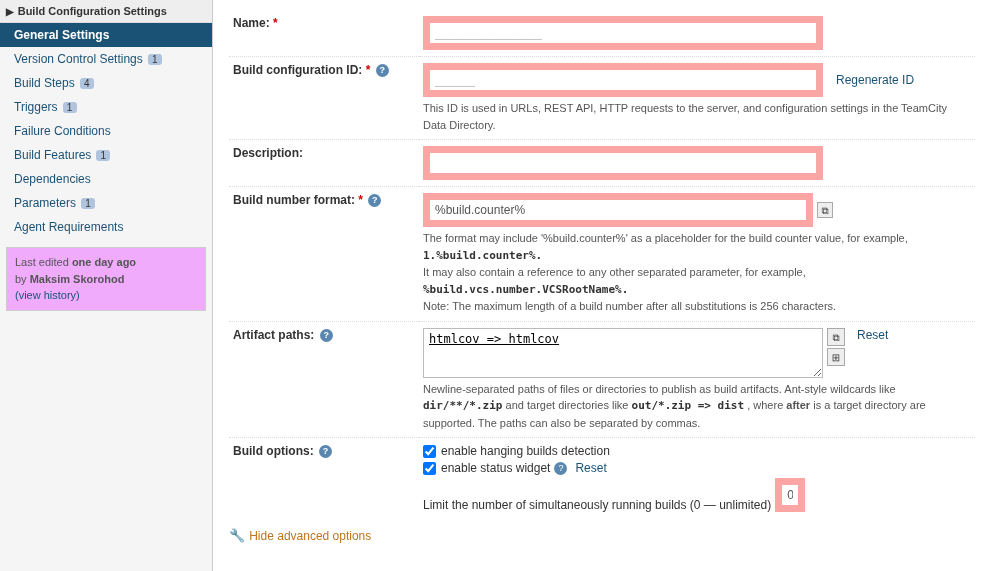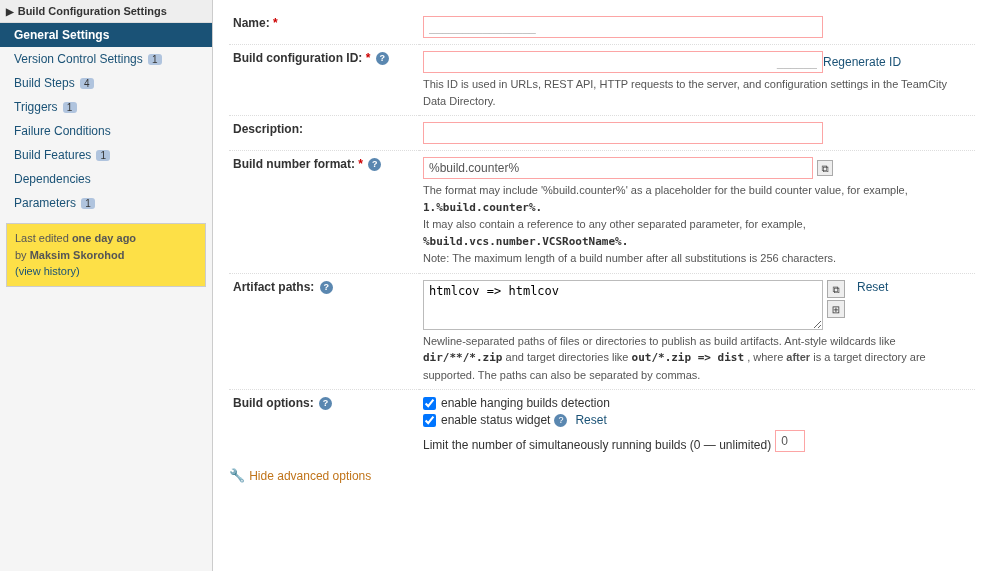--- a/index.html
+++ b/index.html
@@ -54,21 +54,21 @@
       padding: 0 4px;
       font-size: 10px;
       margin-left: 5px;
       min-width: 14px;
       text-align: center;
     }
 
     .last-edited-box {
       margin: 8px 6px;
       padding: 6px 8px;
-      background: #fde047;
+      background: #f0abfc;
       border: 1px solid #ccc;
       font-size: 11px;
       color: #555;
       line-height: 1.5;
     }
     .last-edited-box a {
       color: #1a5276;
       text-decoration: none;
       text-align: right;
     }
@@ -112,46 +112,47 @@
       color: #fff;
       font-size: 9px;
       text-align: center;
       line-height: 13px;
       cursor: pointer;
       margin-left: 2px;
       vertical-align: middle;
     }
 
     input[type="text"] {
-      border: 1px solid #fca5a5;
+      border: 7px solid #fca5a5;
       padding: 3px 5px;
       font-size: 12px;
       color: #555;
     }
 
     .name-input { width: 400px; }
     .build-id-input { width: 400px; }
     .description-input { width: 400px; }
     .build-number-input { width: 390px; }
     .build-counter-input { width: 100px; }
     .artifact-textarea {
       width: 400px;
       height: 50px;
       border: 1px solid #bbb;
       font-family: monospace;
       font-size: 12px;
       padding: 3px 5px;
       resize: vertical;
+      text-decoration: underline;
     }
 
     .regenerate-link {
       color: #1a5276;
       text-decoration: none;
       font-size: 12px;
-      margin-left: 0;
+      margin-left: 13px;
       white-space: nowrap;
     }
 
     .build-id-row {
       display: flex;
       align-items: center;
     }
 
     .help-text {
       font-size: 11px;
@@ -266,20 +267,23 @@
       </li>
       <li>
         <a href="#">Build Features<span class="badge">1</span></a>
       </li>
       <li>
         <a href="#">Dependencies</a>
       </li>
       <li>
         <a href="#">Parameters<span class="badge">1</span></a>
       </li>
+      <li>
+        <a href="#">Agent Requirements</a>
+      </li>
     </ul>
   <div class="last-edited-box">
     <span>Last edited</span>
     <strong>one day ago</strong>
     <br>
     <span>by</span>
     <strong>Maksim Skorohod</strong>
     <br>
     <a href="#">(view history)</a>
   </div>
@@ -300,21 +304,21 @@
       </tr>
 
       <tr>
         <td class="label-cell">
           <span>Build configuration ID:</span>
           <span class="required">*</span>
           <span class="help-icon">?</span>
         </td>
         <td>
           <div class="build-id-row">
-            <input type="text" class="build-id-input" value="______" style="color: rgb(187, 187, 187); text-align: right;">
+            <input type="text" class="build-id-input" value="______" style="color: rgb(187, 187, 187);">
             <a href="#" class="regenerate-link">Regenerate ID</a>
           </div>
           <div class="help-text">This ID is used in URLs, REST API, HTTP requests to the server, and configuration settings in the TeamCity Data Directory.</div>
         </td>
       </tr>
 
       <tr>
         <td class="label-cell">
           <span>Description:</span>
         </td>

